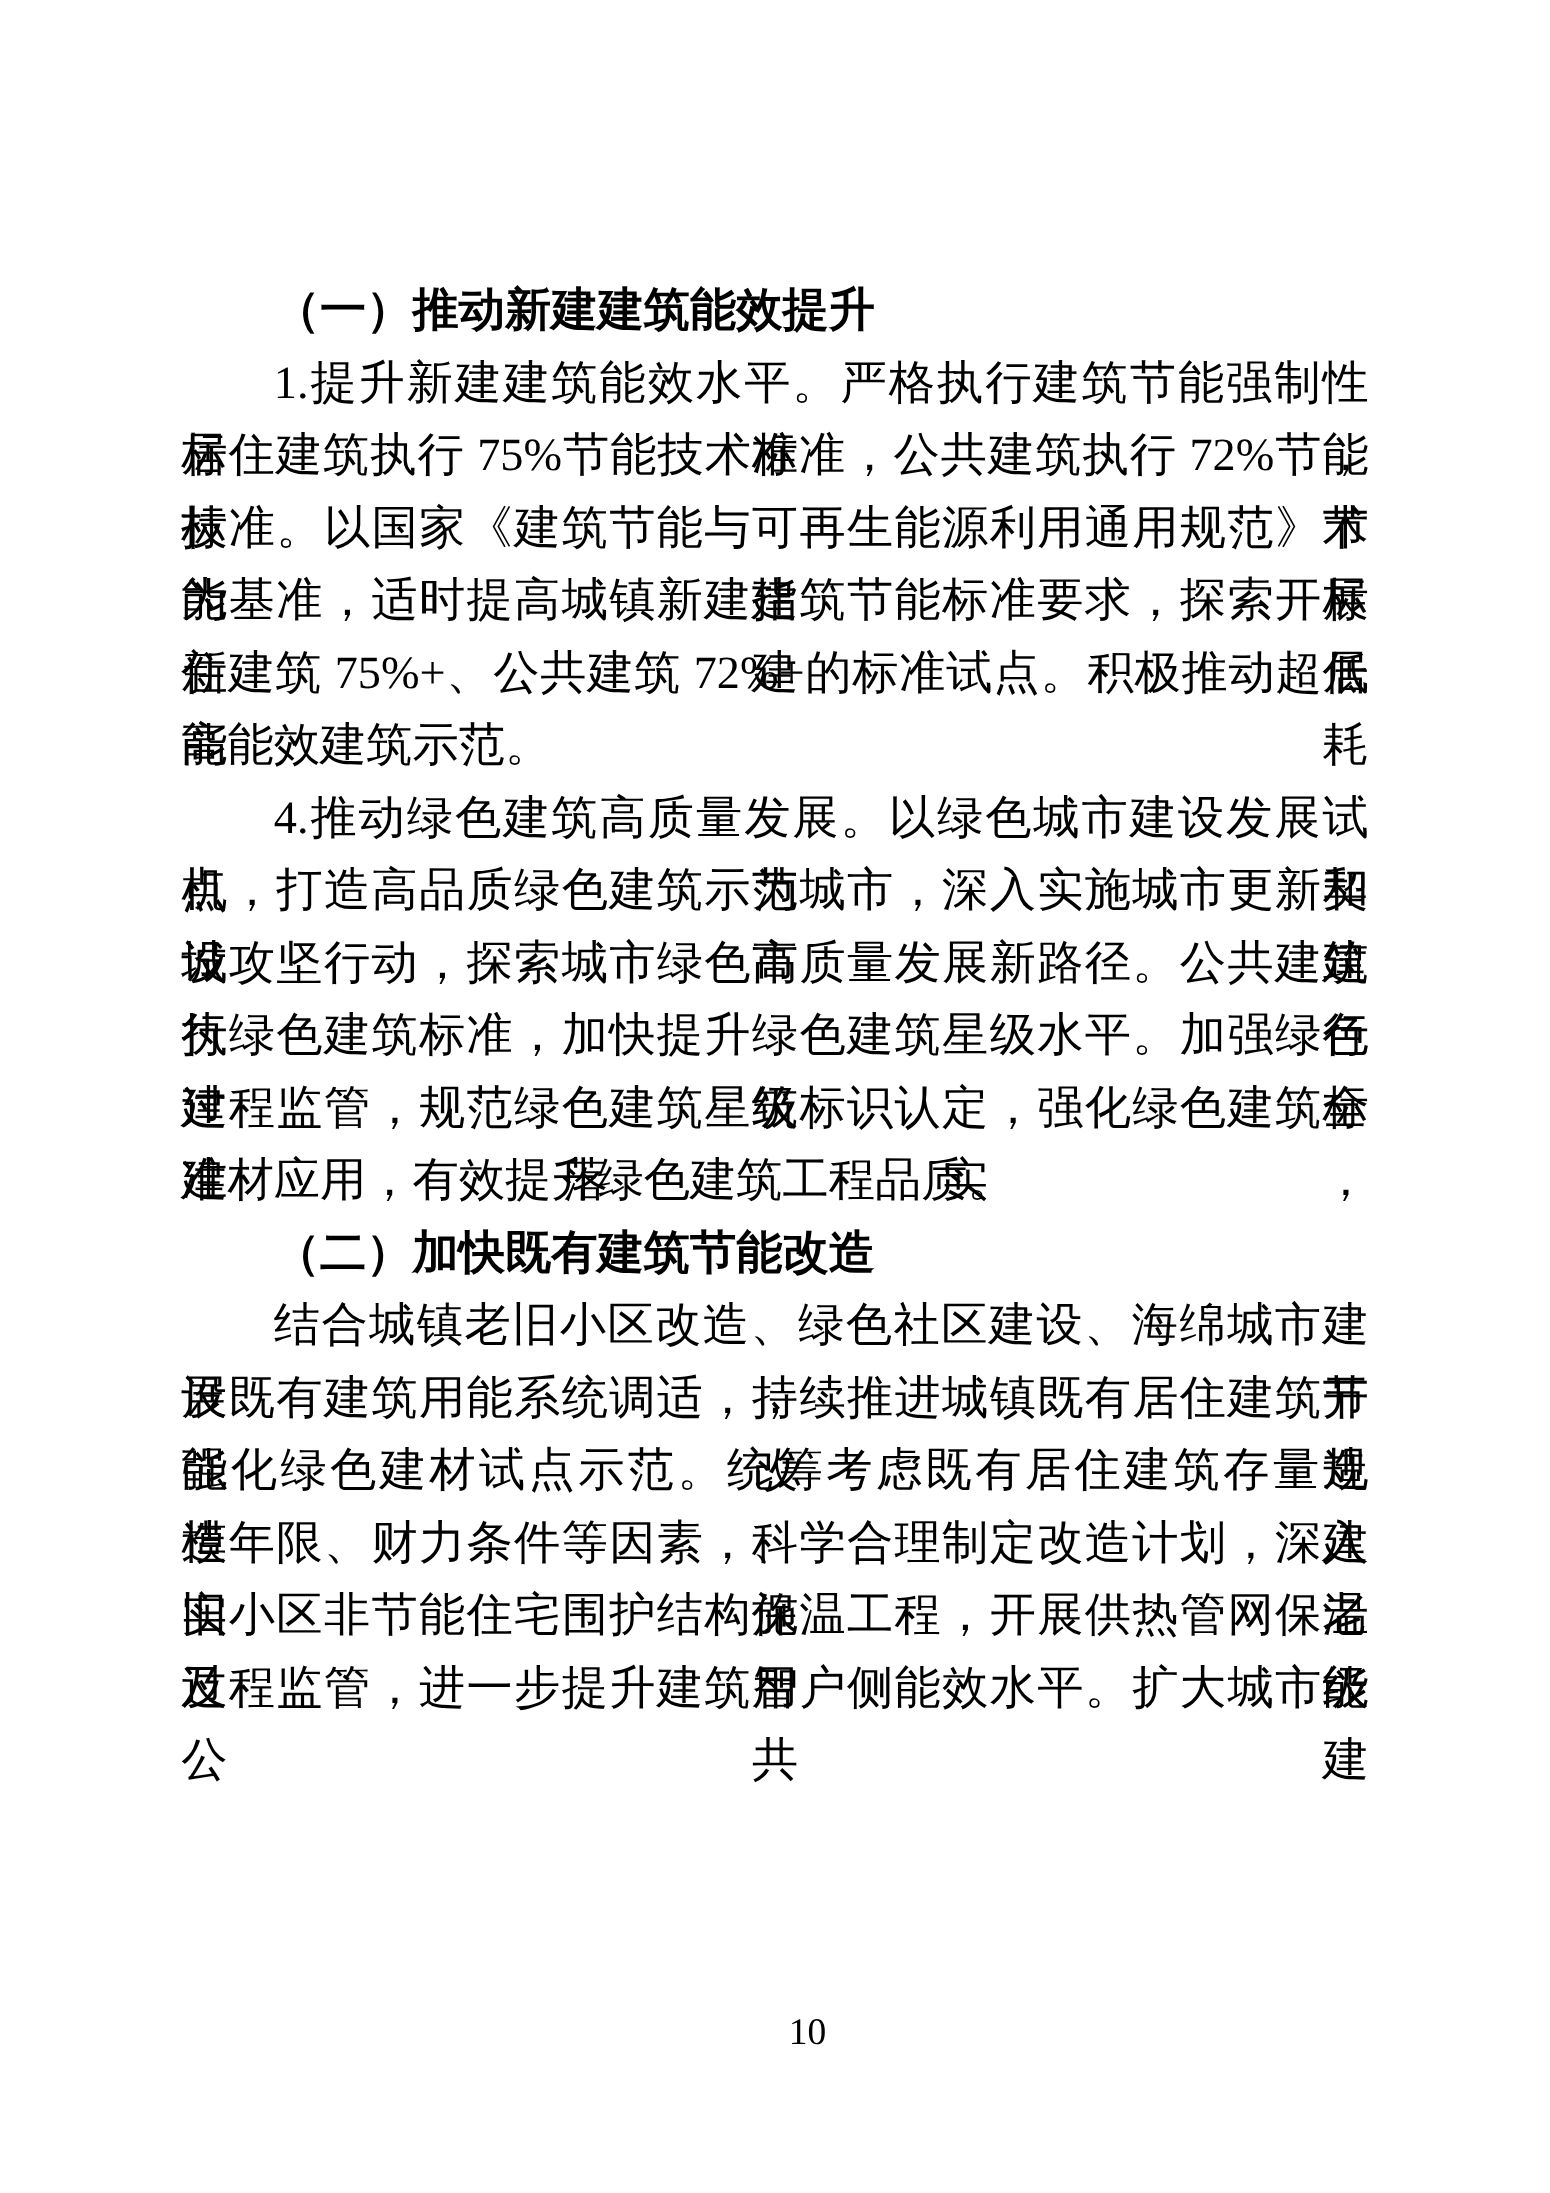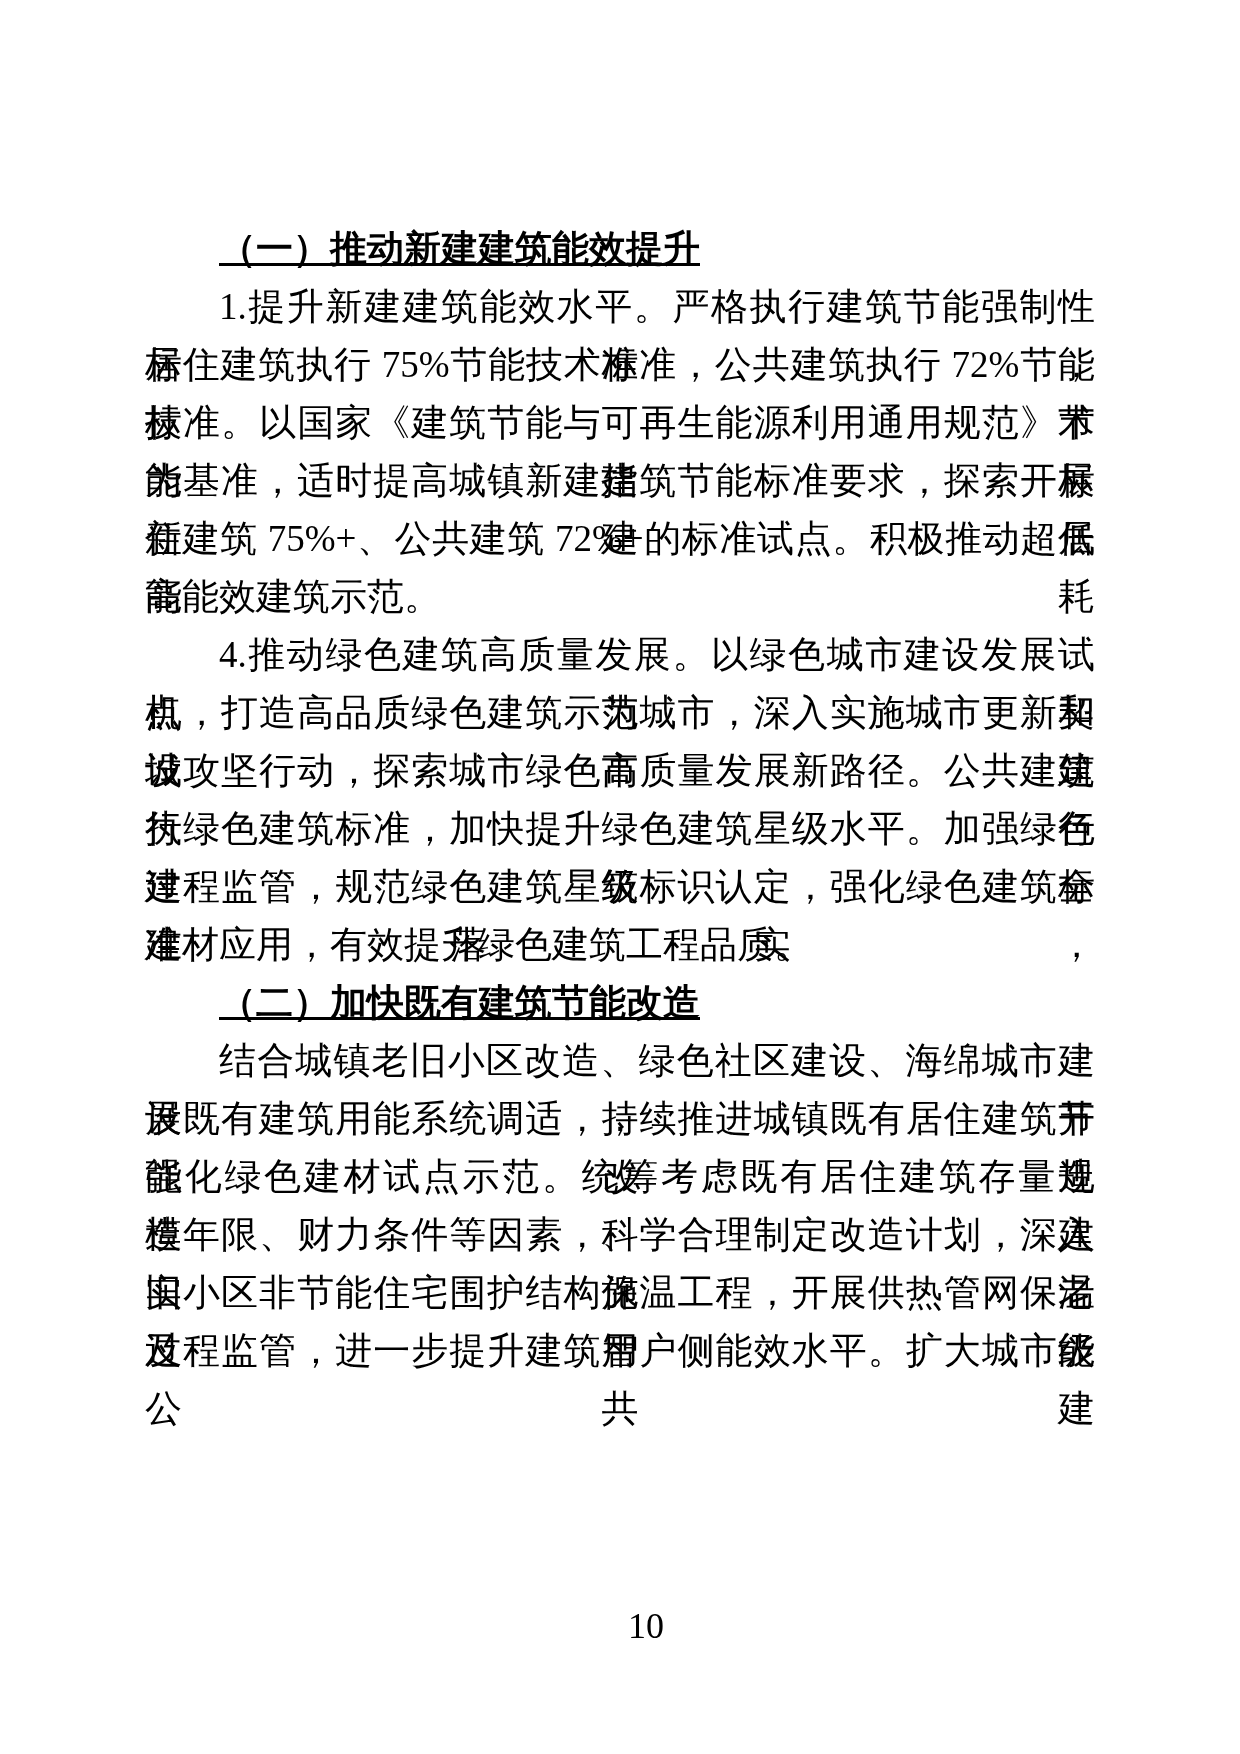--- a/index.html
+++ b/index.html
@@ -34,30 +34,29 @@
     white-space: normal;
     text-align: justify;
     text-align-last: justify;
     text-justify: inter-character;
   }
   .line.indent {
     text-indent: 74px;
   }
   .line.heading {
     font-weight: bold;
-    text-decoration: underline;
   }
   .page-number {
     position: absolute;
     left: 0;
     top: 1608px;
     width: 100%;
     text-align: center;
     text-indent: 52px;
-    font-size: 36px;
+    font-size: 30px;
     line-height: 36px;
     font-family: "Liberation Serif", serif;
     color: #000000;
   }
 </style>
 </head>
 <body>
 
 <div class="page">
   <div class="doc-text">

